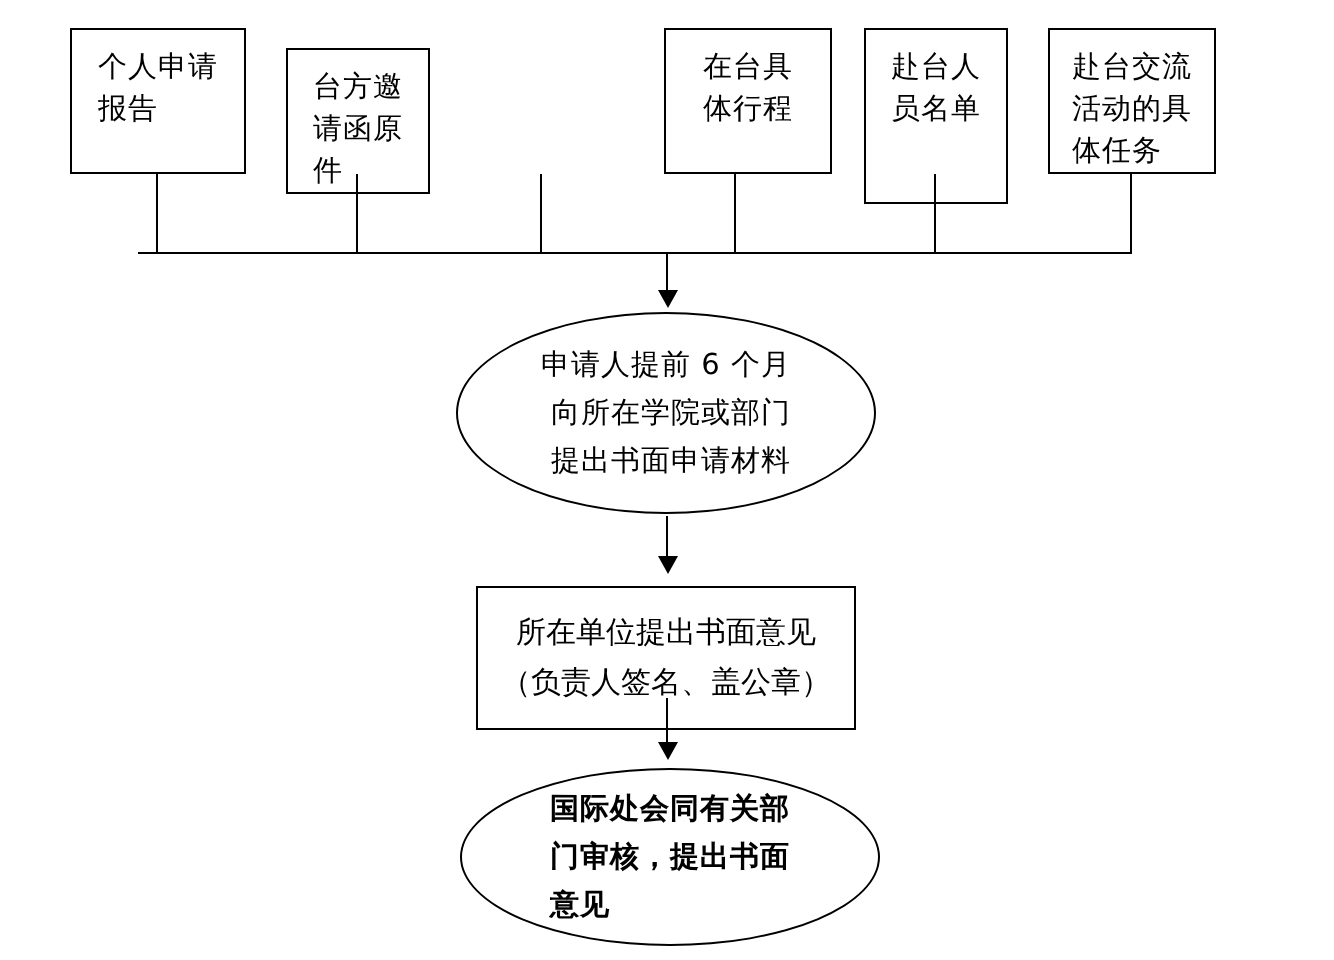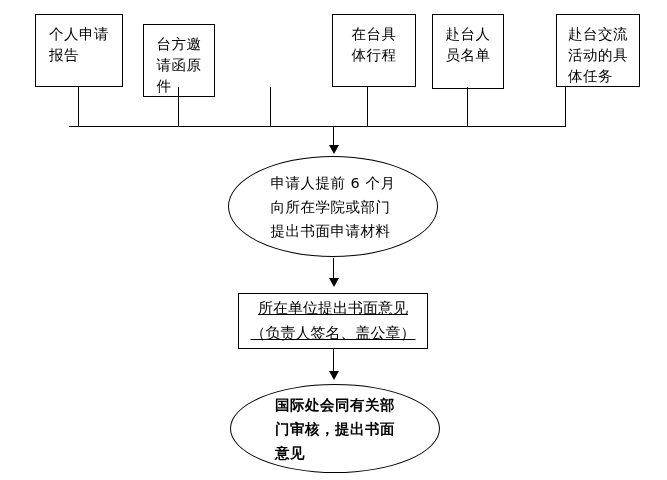--- a/index.html
+++ b/index.html
@@ -55,21 +55,21 @@
     border-radius: 50%;
     background: #ffffff;
   }
   .ellipse-text {
     font-size: 14.5px;
     line-height: 24px;
     color: #000000;
     white-space: pre-line;
     letter-spacing: 0.5px;
   }
-  .el-center { text-align: left; }
+  .el-center { text-align: right; }
   .el-left   { text-align: left; font-weight: bold; }
   .mid-text {
     font-size: 15px;
     line-height: 25px;
     text-align: center;
     white-space: pre-line;
     color: #000000;
   }
   .connector {
     position: absolute;
@@ -101,26 +101,26 @@
 请函原
 件</div>
   </div>
 
 
   <div class="node box top-box" style="left:332px; top:14px; width:84px; height:73px;">
     <div class="box-text">在台具
 体行程</div>
   </div>
 
-  <div class="node box top-box" style="left:432px; top:14px; width:72px; height:75px;">
+  <div class="node box top-box" style="left:432px; top:14px; width:72px; height:88px;">
     <div class="box-text">赴台人
 员名单</div>
   </div>
 
-  <div class="node box top-box" style="left:524px; top:14px; width:84px; height:73px;margin-left:32px;">
+  <div class="node box top-box" style="left:524px; top:14px; width:84px; height:73px;">
     <div class="box-text">赴台交流
 活动的具
 体任务</div>
   </div>
 
   <div class="connector v-line" style="left:78px; top:87px; height:40px;"></div>
   <div class="connector v-line" style="left:178px; top:87px; height:40px;"></div>
   <div class="connector v-line" style="left:270px; top:87px; height:40px;"></div>
   <div class="connector v-line" style="left:367px; top:87px; height:40px;"></div>
   <div class="connector v-line" style="left:467px; top:87px; height:40px;"></div>
@@ -133,21 +133,21 @@
 
   <div class="node ellipse" style="left:228px; top:156px; width:210px; height:101px;">
     <div class="ellipse-text el-center">申请人提前 6 个月
 向所在学院或部门
 提出书面申请材料</div>
   </div>
 
   <div class="connector v-line" style="left:333px; top:258px; height:23px;"></div>
   <div class="arrow-head" style="left:329px; top:278px;"></div>
 
-  <div class="node box" style="left:238px; top:293px; width:190px; height:56px;text-decoration:underline;">
+  <div class="node box" style="left:238px; top:293px; width:190px; height:72px;">
     <div class="mid-text">所在单位提出书面意见
 （负责人签名、盖公章）</div>
   </div>
 
   <div class="connector v-line" style="left:333px; top:349px; height:25px;"></div>
   <div class="arrow-head" style="left:329px; top:371px;"></div>
 
   <div class="node ellipse" style="left:230px; top:384px; width:210px; height:89px;">
     <div class="ellipse-text el-left">国际处会同有关部
 门审核，提出书面

